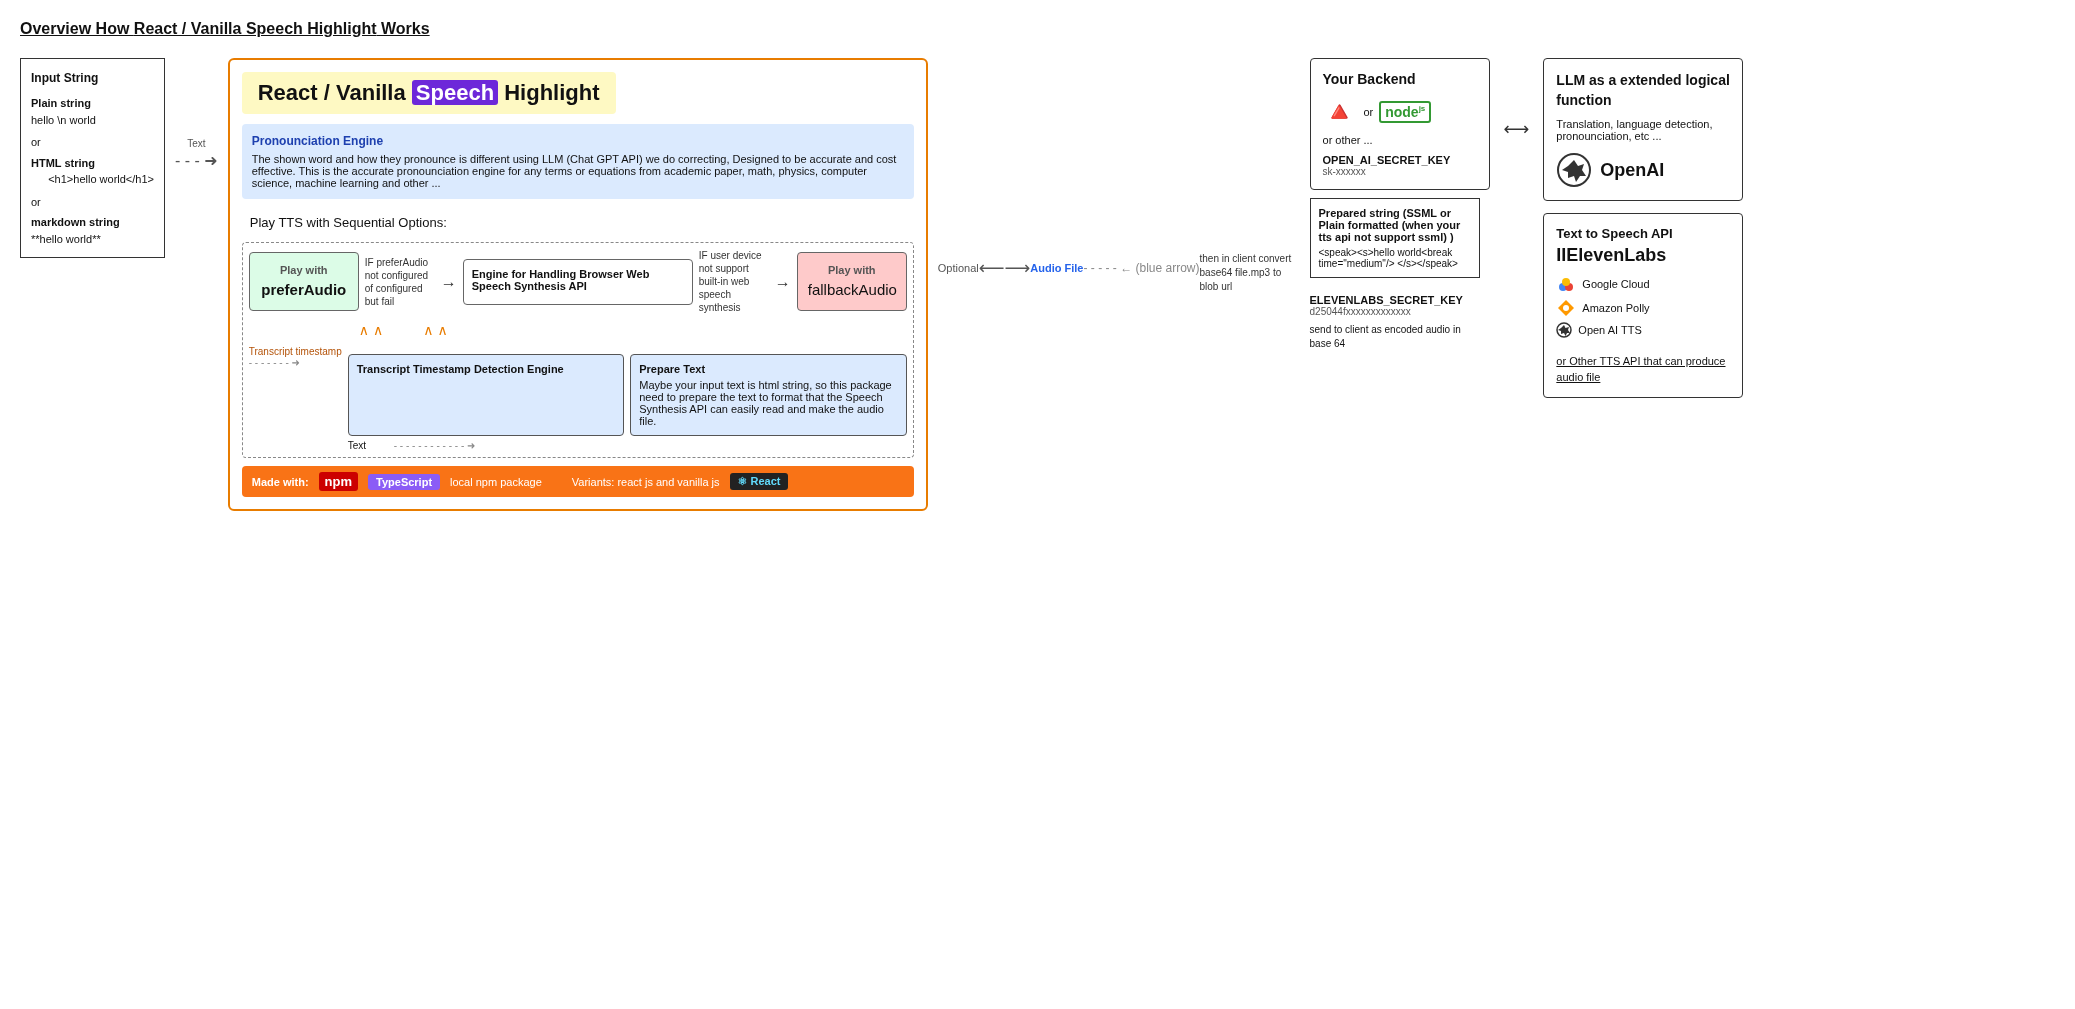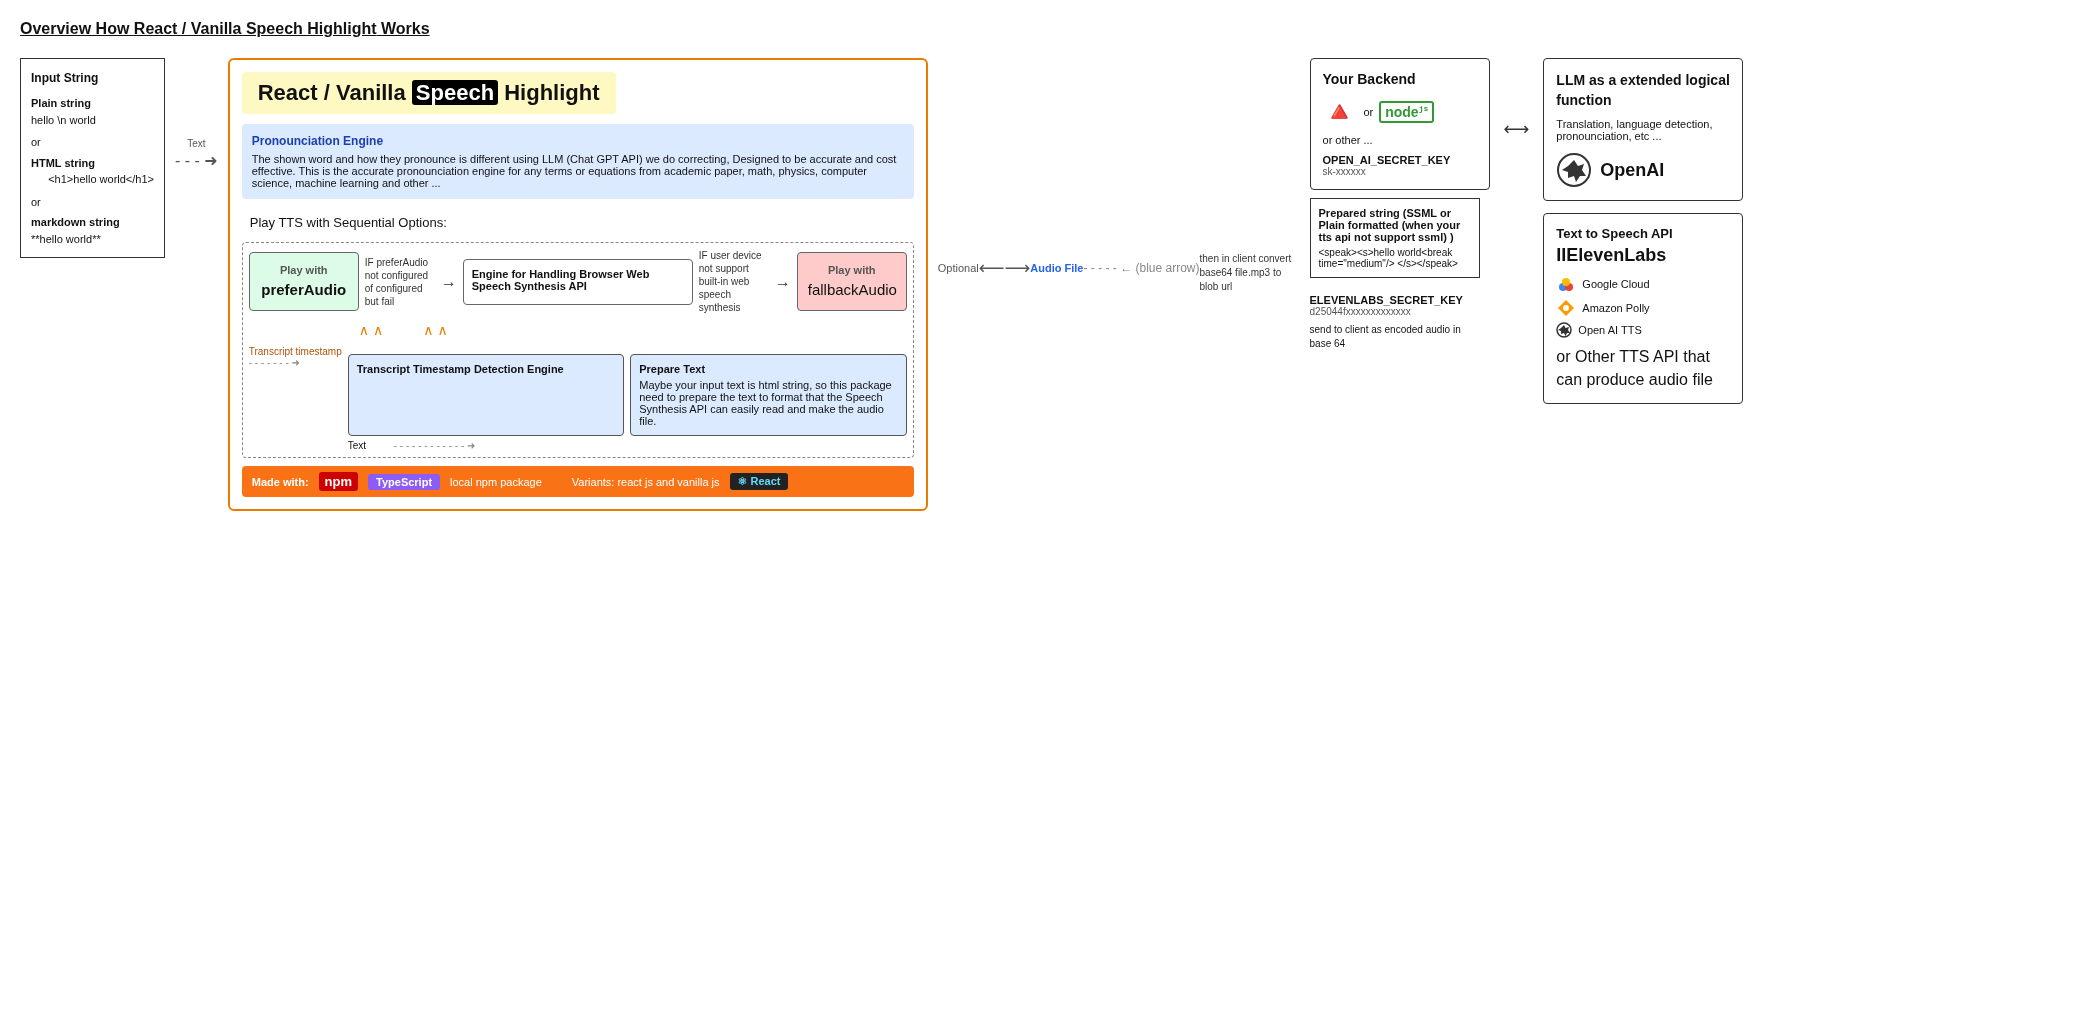--- a/index.html
+++ b/index.html
@@ -67,21 +67,21 @@
     .main-title {
       background: #fef9c3;
       border-radius: 4px;
       padding: 8px 16px;
       font-size: 22px;
       font-weight: bold;
       margin-bottom: 10px;
       display: inline-block;
     }
     .main-title .highlight {
-      background: #000000;
+      background: #6d28d9;
       color: #fff;
       padding: 0 4px;
       border-radius: 3px;
     }
     
     .pronunciation-box {
       background: #dbeafe;
       border-radius: 4px;
       padding: 10px;
       margin-bottom: 12px;
@@ -508,21 +508,21 @@
       <div class="convert-label" style="margin-top:10px;">then in client convert base64 file.mp3  to blob url</div>
     </div>
 
     <div style="display:flex; flex-direction:column; gap:8px;">
       <div class="backend-box">
         <div class="b-title">Your Backend</div>
         <div class="backend-logos">
 
           <span class="laravel-logo">🔺</span>
           <span style="font-size:11px;">or</span>
-          <span class="node-logo">node<span style="font-size:8px; vertical-align:super;font-family:Liberation Mono, monospace;">js</span></span>
+          <span class="node-logo">node<span style="font-size:8px; vertical-align:super;">js</span></span>
         </div>
         <div style="margin-bottom:8px;">or other ...</div>
         <div class="key-label">OPEN_AI_SECRET_KEY</div>
         <div class="key-value">sk-xxxxxx</div>
       </div>
 
       <div class="prepared-box">
         <div class="pb-title">Prepared string (SSML or Plain formatted (when your tts api not support ssml) )</div>
         <div>&lt;speak&gt;&lt;s&gt;hello world&lt;break time="medium"/&gt; &lt;/s&gt;&lt;/speak&gt;</div>
       </div>
@@ -575,19 +575,19 @@
         </div>
 
         <div class="tts-provider">
           <svg width="16" height="16" viewBox="0 0 16 16">
             <circle cx="8" cy="8" r="7" stroke="#333" stroke-width="1.5" fill="none"></circle>
             <path d="M8 3 L9.5 6 L13 5 L12 8 L14 11 L11 11 L9.5 14 L8 11 L5 12 L5 9 L2 8 L5 6 Z" fill="#333"></path>
           </svg>
           <span>Open AI TTS</span>
         </div>
 
-        <div style="margin-top:8px; font-size:16px; line-height:1.4;">or Other TTS API that can produce audio file</div>
+        <div style="margin-top:16px; font-size:11px; line-height:1.4;text-decoration:underline;">or Other TTS API that can produce audio file</div>
       </div>
 
     </div>
 
   </div>
 </div>
 
 </body></html>

